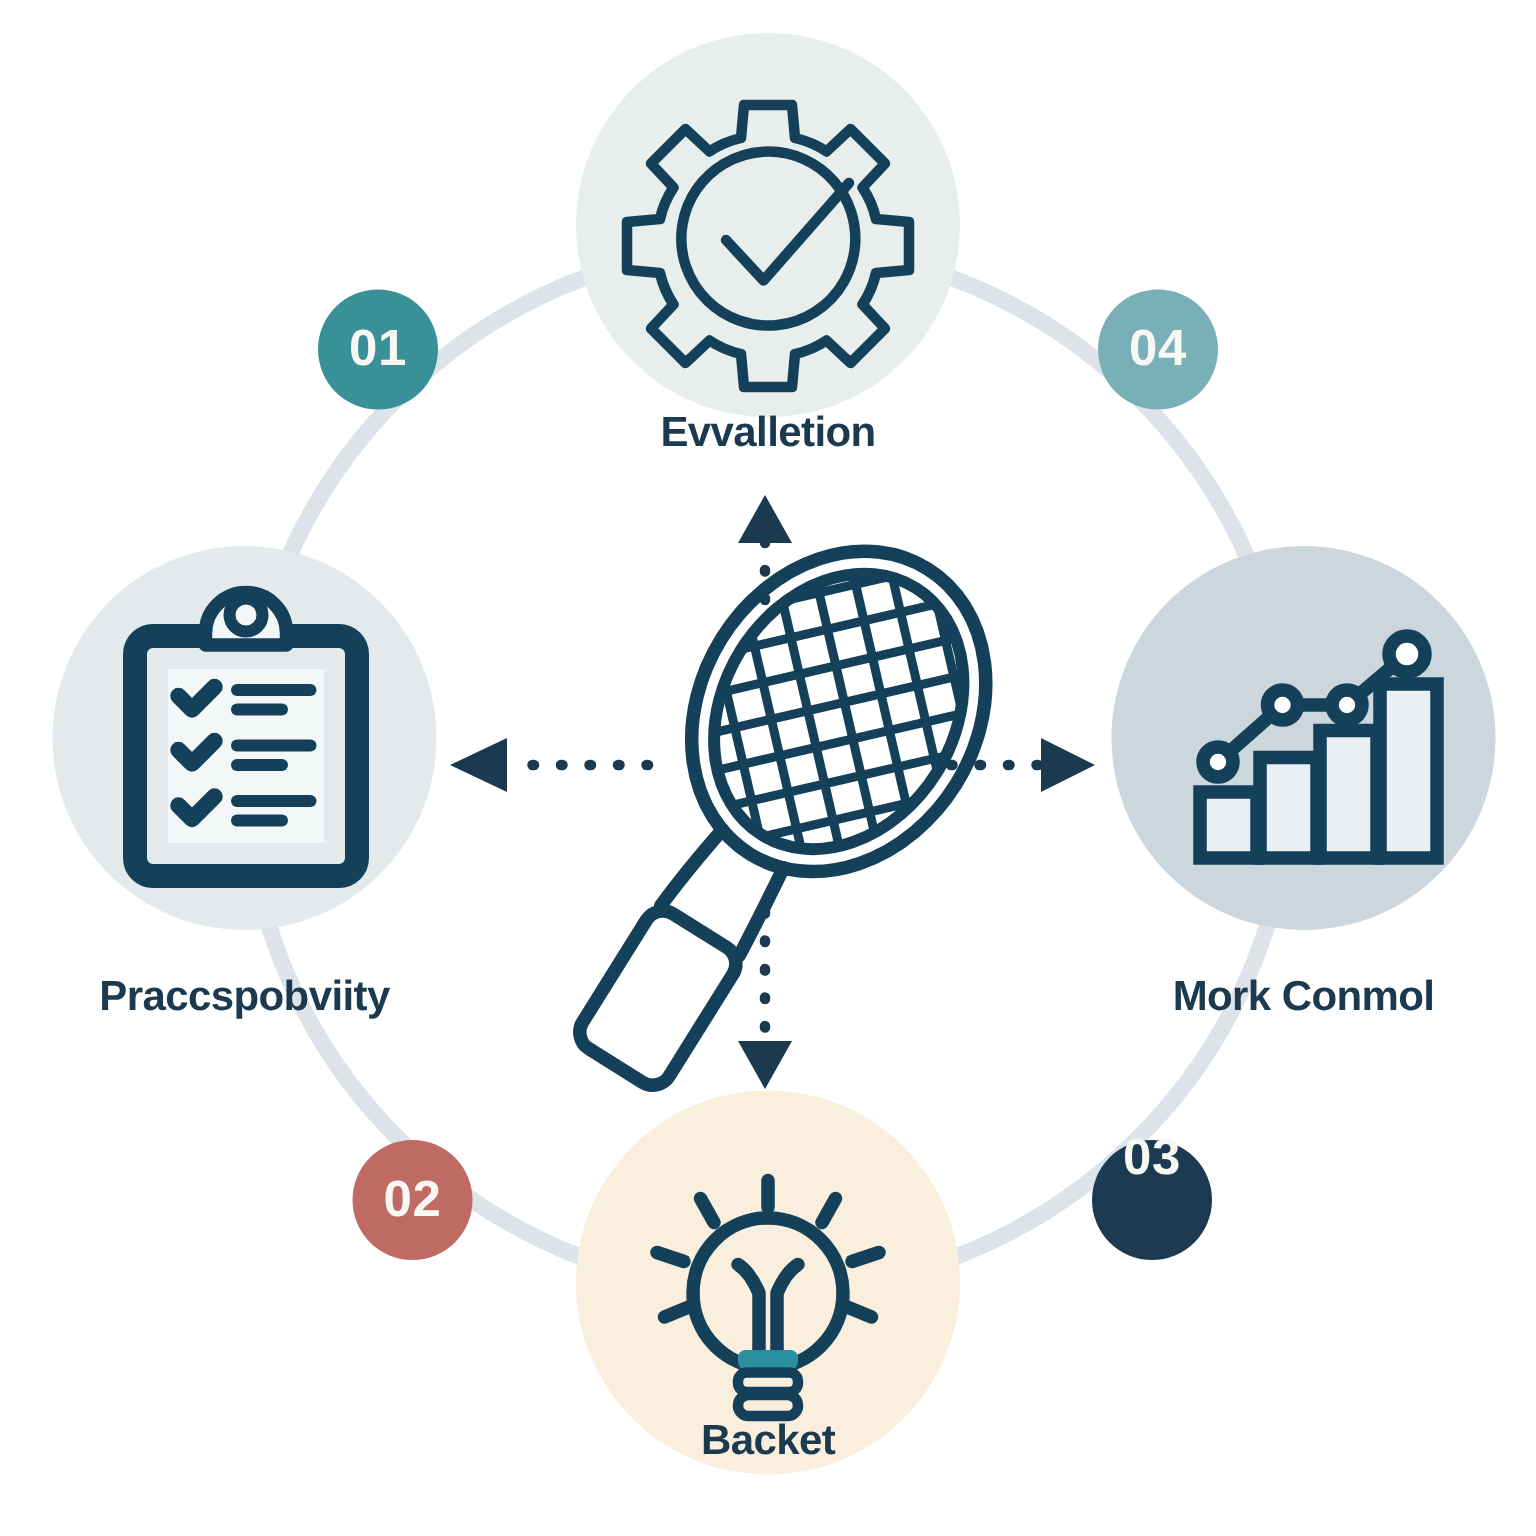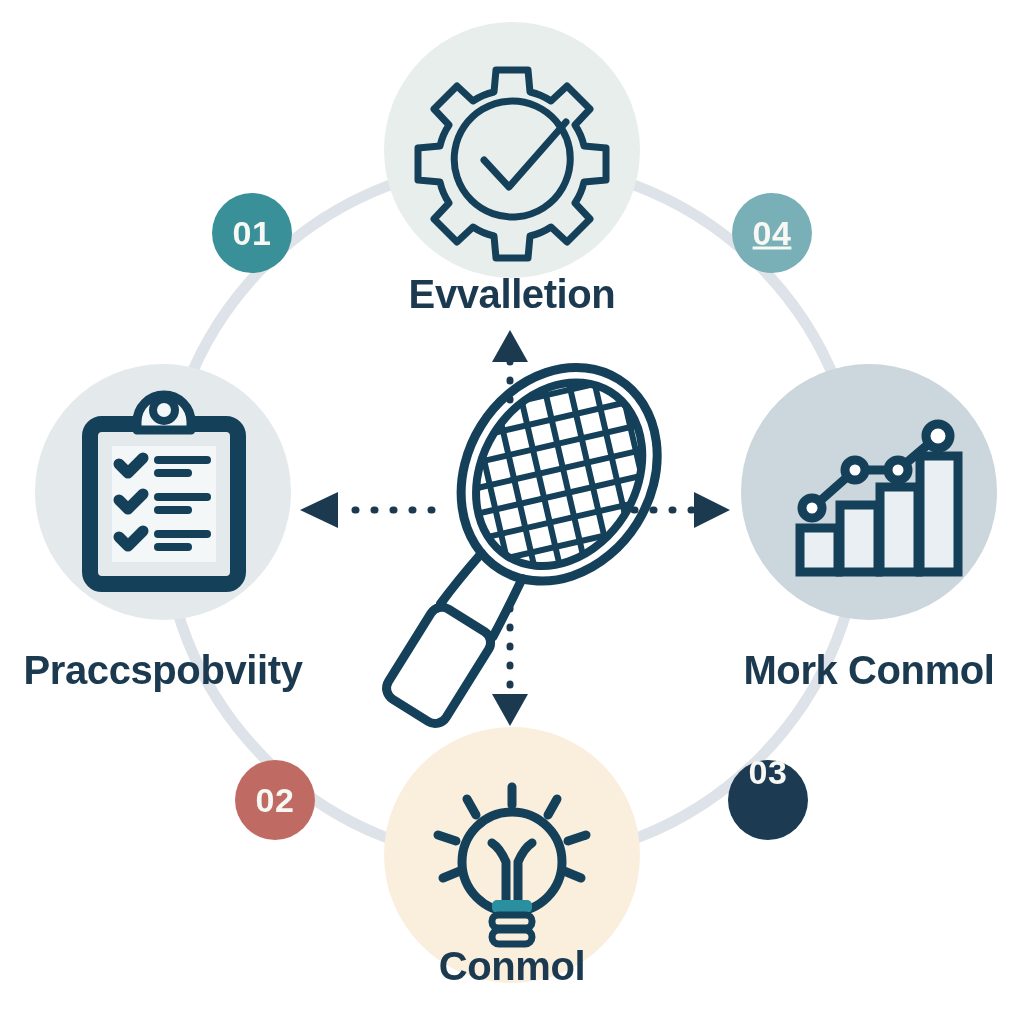--- a/index.html
+++ b/index.html
@@ -22,21 +22,21 @@
     left: 0;
     top: 0;
     width: 1024px;
     height: 1024px;
   }
   .node-label {
     position: absolute;
     text-align: center;
     font-family: "Liberation Sans", sans-serif;
     font-weight: bold;
-    font-size: 40px;
+    font-size: 28px;
     color: #1b3a4f;
     letter-spacing: -0.4px;
     white-space: nowrap;
     transform: translateX(-50%);
   }
   .badge-num {
     position: absolute;
     font-family: "Liberation Sans", sans-serif;
     font-weight: bold;
     font-size: 34px;
@@ -189,23 +189,23 @@
     <circle cx="275" cy="800" r="40" fill="#bf6b63"></circle>
     <circle cx="768" cy="800" r="40" fill="#1c3a52"></circle>
   </svg>
 
   <div class="node-label" style="left:512px; top:272px;">Evvalletion</div>
 
   <div class="node-label" style="left:163px; top:648px;">Praccspobviity</div>
 
   <div class="node-label" style="left:869px; top:648px;">Mork Conmol</div>
 
-  <div class="node-label" style="left:512px; top:944px;">Conmol</div>
+  <div class="node-label" style="left:512px; top:944px;">Backet</div>
 
   <div class="badge-num" style="left:252px; top:233px;">01</div>
 
-  <div class="badge-num" style="left:772px; top:233px;text-decoration:underline;">04</div>
+  <div class="badge-num" style="left:772px; top:233px;">04</div>
 
   <div class="badge-num" style="left:275px; top:800px;text-align:center;">02</div>
 
   <div class="badge-num" style="left:768px; top:772px;">03</div>
 
 </div>
 
 </body></html>

